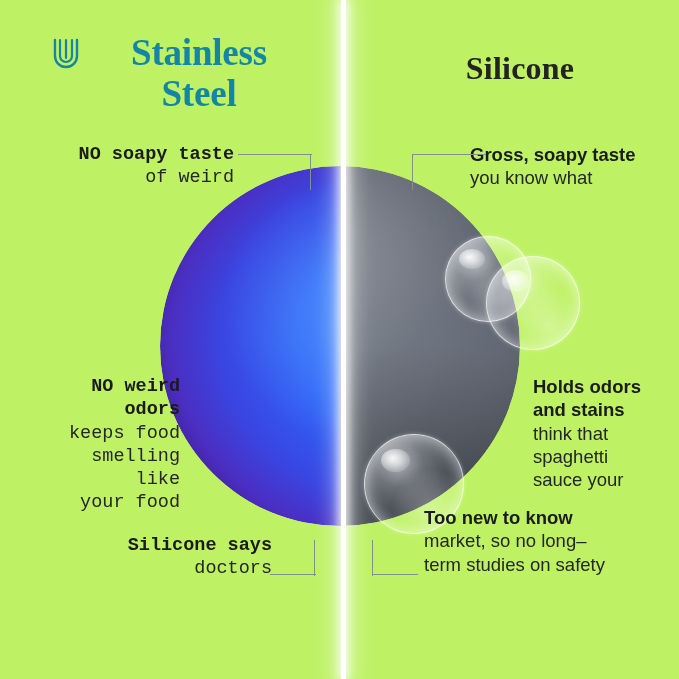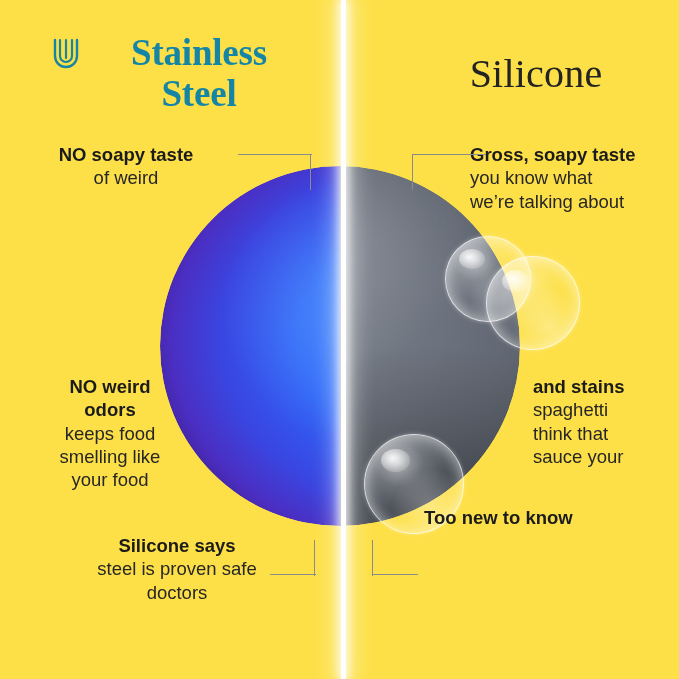--- a/index.html
+++ b/index.html
@@ -5,21 +5,21 @@
   * { margin:0; padding:0; box-sizing:border-box; }
   html, body {
     width:679px; height:679px;
     font-family:"Liberation Sans", sans-serif;
     background:#f2f2f1;
     overflow:hidden;
   }
   #canvas {
     position:relative;
     width:679px; height:679px;
-    background:#fde047;
+    background:#bef264;
   }
 
   
   .bowl-wrap{
     position:absolute;
     left:160px; top:166px;
     width:360px; height:360px;
   }
   .bowl{
     position:absolute; inset:0;
@@ -146,42 +146,42 @@
     font-size:37px;
     font-weight:700;
     line-height:1.12;
     color:#1585a5;
     letter-spacing:-.2px;
     text-align:center;
     flex:1 1 auto;
   }
   .silicone-title{
     position:absolute;
-    left:416px; top:50px;
+    left:400px; top:50px;
     width:240px;
     text-align:center;
     font-family:"Liberation Serif", serif;
-    font-size:40px;
-    font-weight:400;
+    font-size:32px;
+    font-weight:700;
     color:#232323;
     z-index:8;
     letter-spacing:.2px;
   }
 
   
   .feat{
     position:absolute;
     z-index:7;
     font-size:18.5px;
     line-height:1.26;
     color:#1b1b1b;
   }
   .feat .hl{ font-weight:700; display:block; }
   .feat .sub{ font-weight:400; display:block; color:#262626; }
-  .feat.right-al{ text-align:center; }
+  .feat.right-al{ text-align:right;font-family:Liberation Mono, monospace; }
   .feat.left-al{ text-align:left; }
 
   #feat-taste-steel  { left:18px;  top:143px; width:216px; }
   #feat-odor-steel   { left:40px;  top:375px; width:140px; }
   #feat-science-steel{ left:82px;  top:534px; width:190px; }
 
   #feat-taste-sil    { left:470px; top:143px; width:200px; }
   #feat-odor-sil     { left:533px; top:375px; width:140px; }
   #feat-safety-sil   { left:424px; top:506px; width:230px; }
 
@@ -260,46 +260,47 @@
   <div class="feat right-al" id="feat-odor-steel">
     <span class="hl">NO weird</span>
     <span class="hl">odors</span>
     <span class="sub">keeps food</span>
     <span class="sub">smelling like</span>
     <span class="sub">your food</span>
   </div>
 
   <div class="feat right-al" id="feat-science-steel">
     <span class="hl">Silicone says</span>
-    <span class="sub">steel is proven safe</span>
     <span class="sub">doctors</span>
   </div>
   <div class="connector" id="conn-sci-steel">
     <span class="h"></span>
       <span class="v"></span>
   </div>
 
   <div class="feat left-al" id="feat-taste-sil">
     <span class="hl">Gross, soapy taste</span>
     <span class="sub">you know what</span>
-    <span class="sub">we’re talking about</span>
   </div>
   <div class="connector" id="conn-taste-sil">
     <span class="h"></span>
       <span class="v"></span>
   </div>
 
   <div class="feat left-al" id="feat-odor-sil">
+    <span class="hl">Holds odors</span>
     <span class="hl">and stains</span>
+    <span class="sub">think that</span>
     <span class="sub">spaghetti</span>
-    <span class="sub">think that</span>
     <span class="sub">sauce your</span>
   </div>
 
   <div class="feat left-al" id="feat-safety-sil">
     <span class="hl">Too new to know</span>
+    <span class="sub">market, so no long–</span>
+    <span class="sub">term studies on safety</span>
   </div>
   <div class="connector" id="conn-safe-sil">
     <span class="h"></span>
       <span class="v"></span>
   </div>
 
 </div>
 
 </body></html>

